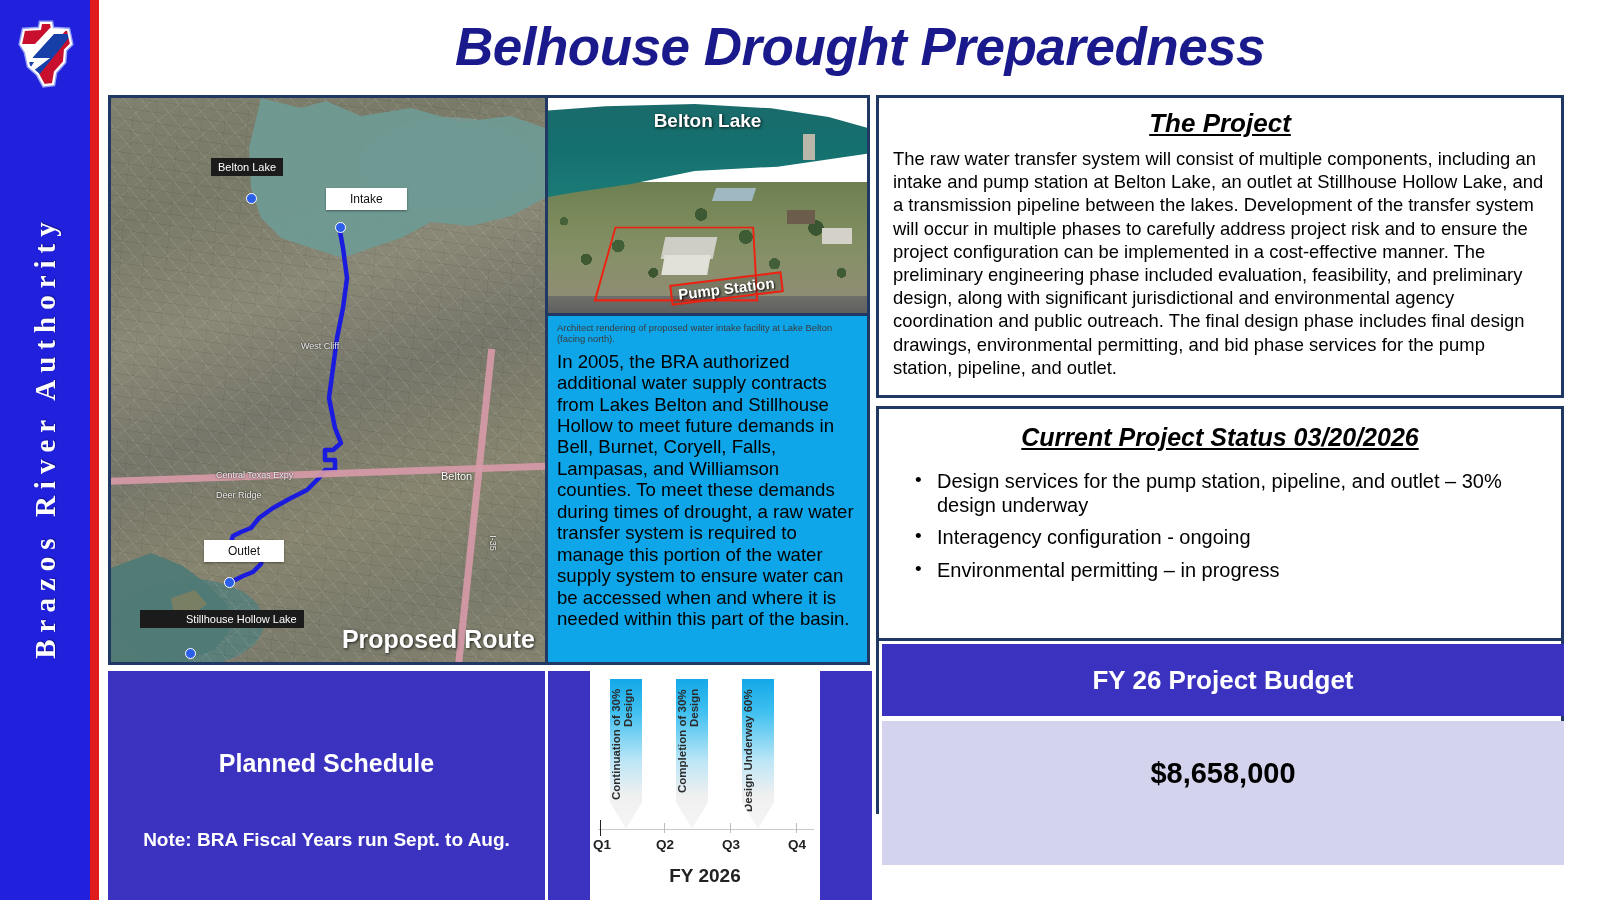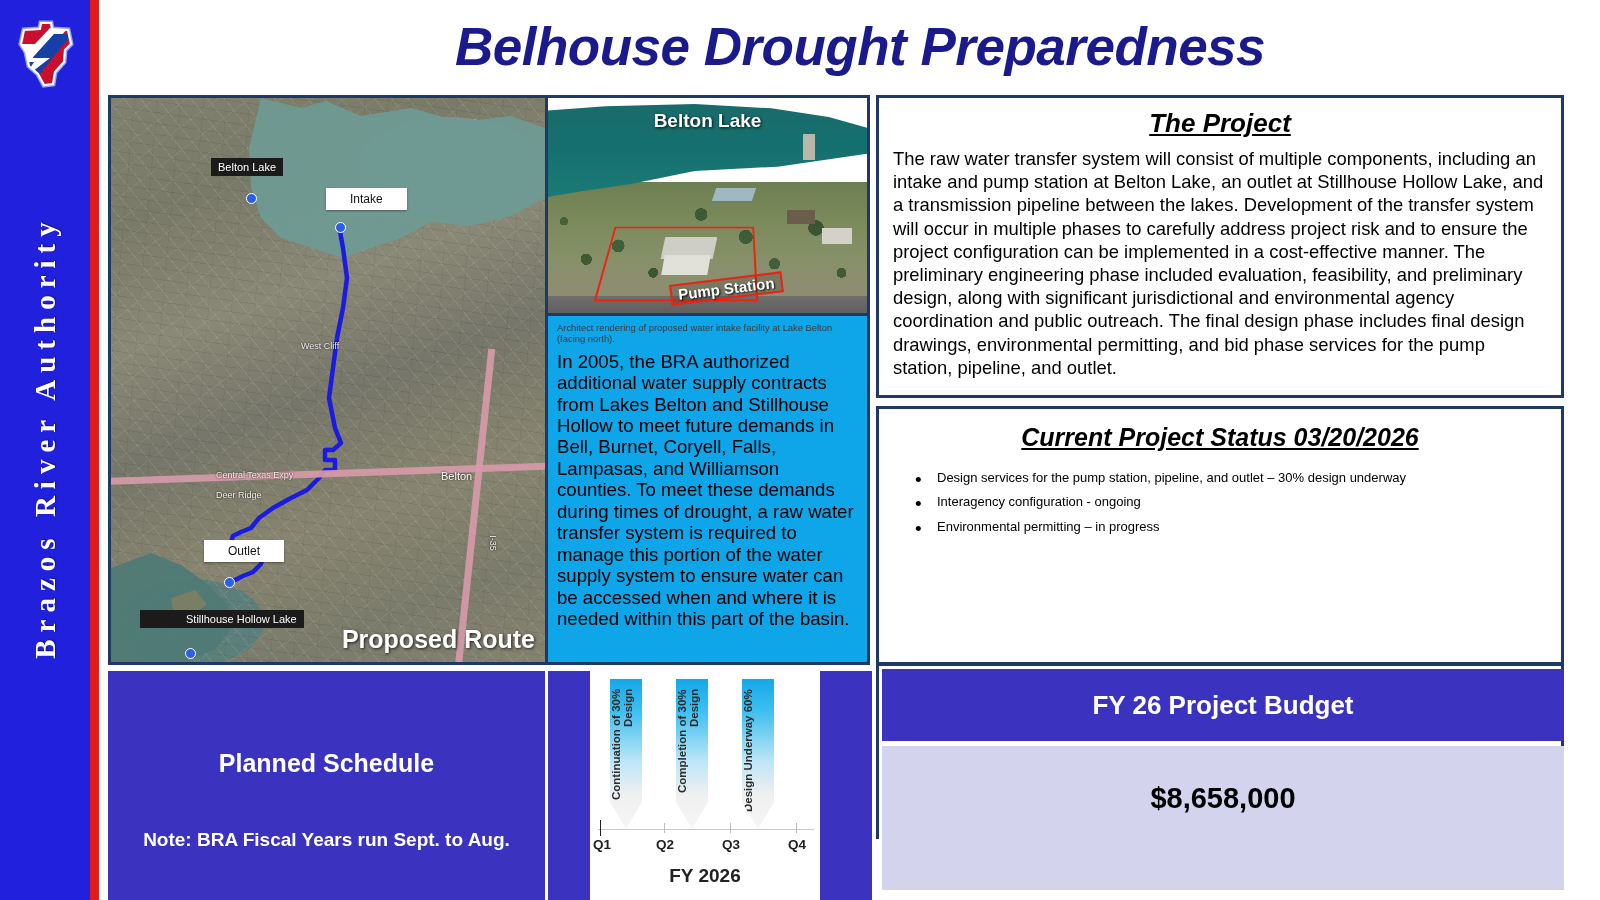--- a/index.html
+++ b/index.html
@@ -194,30 +194,30 @@
     border:3px solid #1F3864;box-sizing:border-box;background:#fff;
     padding:10px 14px 0 14px;
   }
   .status h2{
     margin:4px 0 18px 0;text-align:center;
     font-size:25px;font-style:italic;font-weight:bold;
     text-decoration:underline;color:#000;
   }
   .status ul{margin:0;padding:0 0 0 22px;list-style:none;}
   .status li{
-    font-size:13px;line-height:1.18;color:#000;margin-bottom:9px;
+    font-size:20px;line-height:1.18;color:#000;margin-bottom:9px;
     position:relative;padding-left:22px;
   }
   .status li:before{
     content:"\2022";position:absolute;left:0;top:-1px;font-size:19px;
   }
 
   
   .budget{
-    position:absolute;left:876px;top:663px;width:688px;height:176px;
+    position:absolute;left:876px;top:638px;width:688px;height:176px;
     border:3px solid #1F3864;border-bottom:none;box-sizing:border-box;background:#fff;
   }
   .budget-head{
     position:absolute;left:3px;top:3px;width:682px;height:72px;
     background:#3B32C0;color:#fff;
     font-size:26px;font-weight:bold;
     display:flex;align-items:center;justify-content:center;
   }
   .budget-body{
     position:absolute;left:3px;top:80px;width:682px;height:144px;

